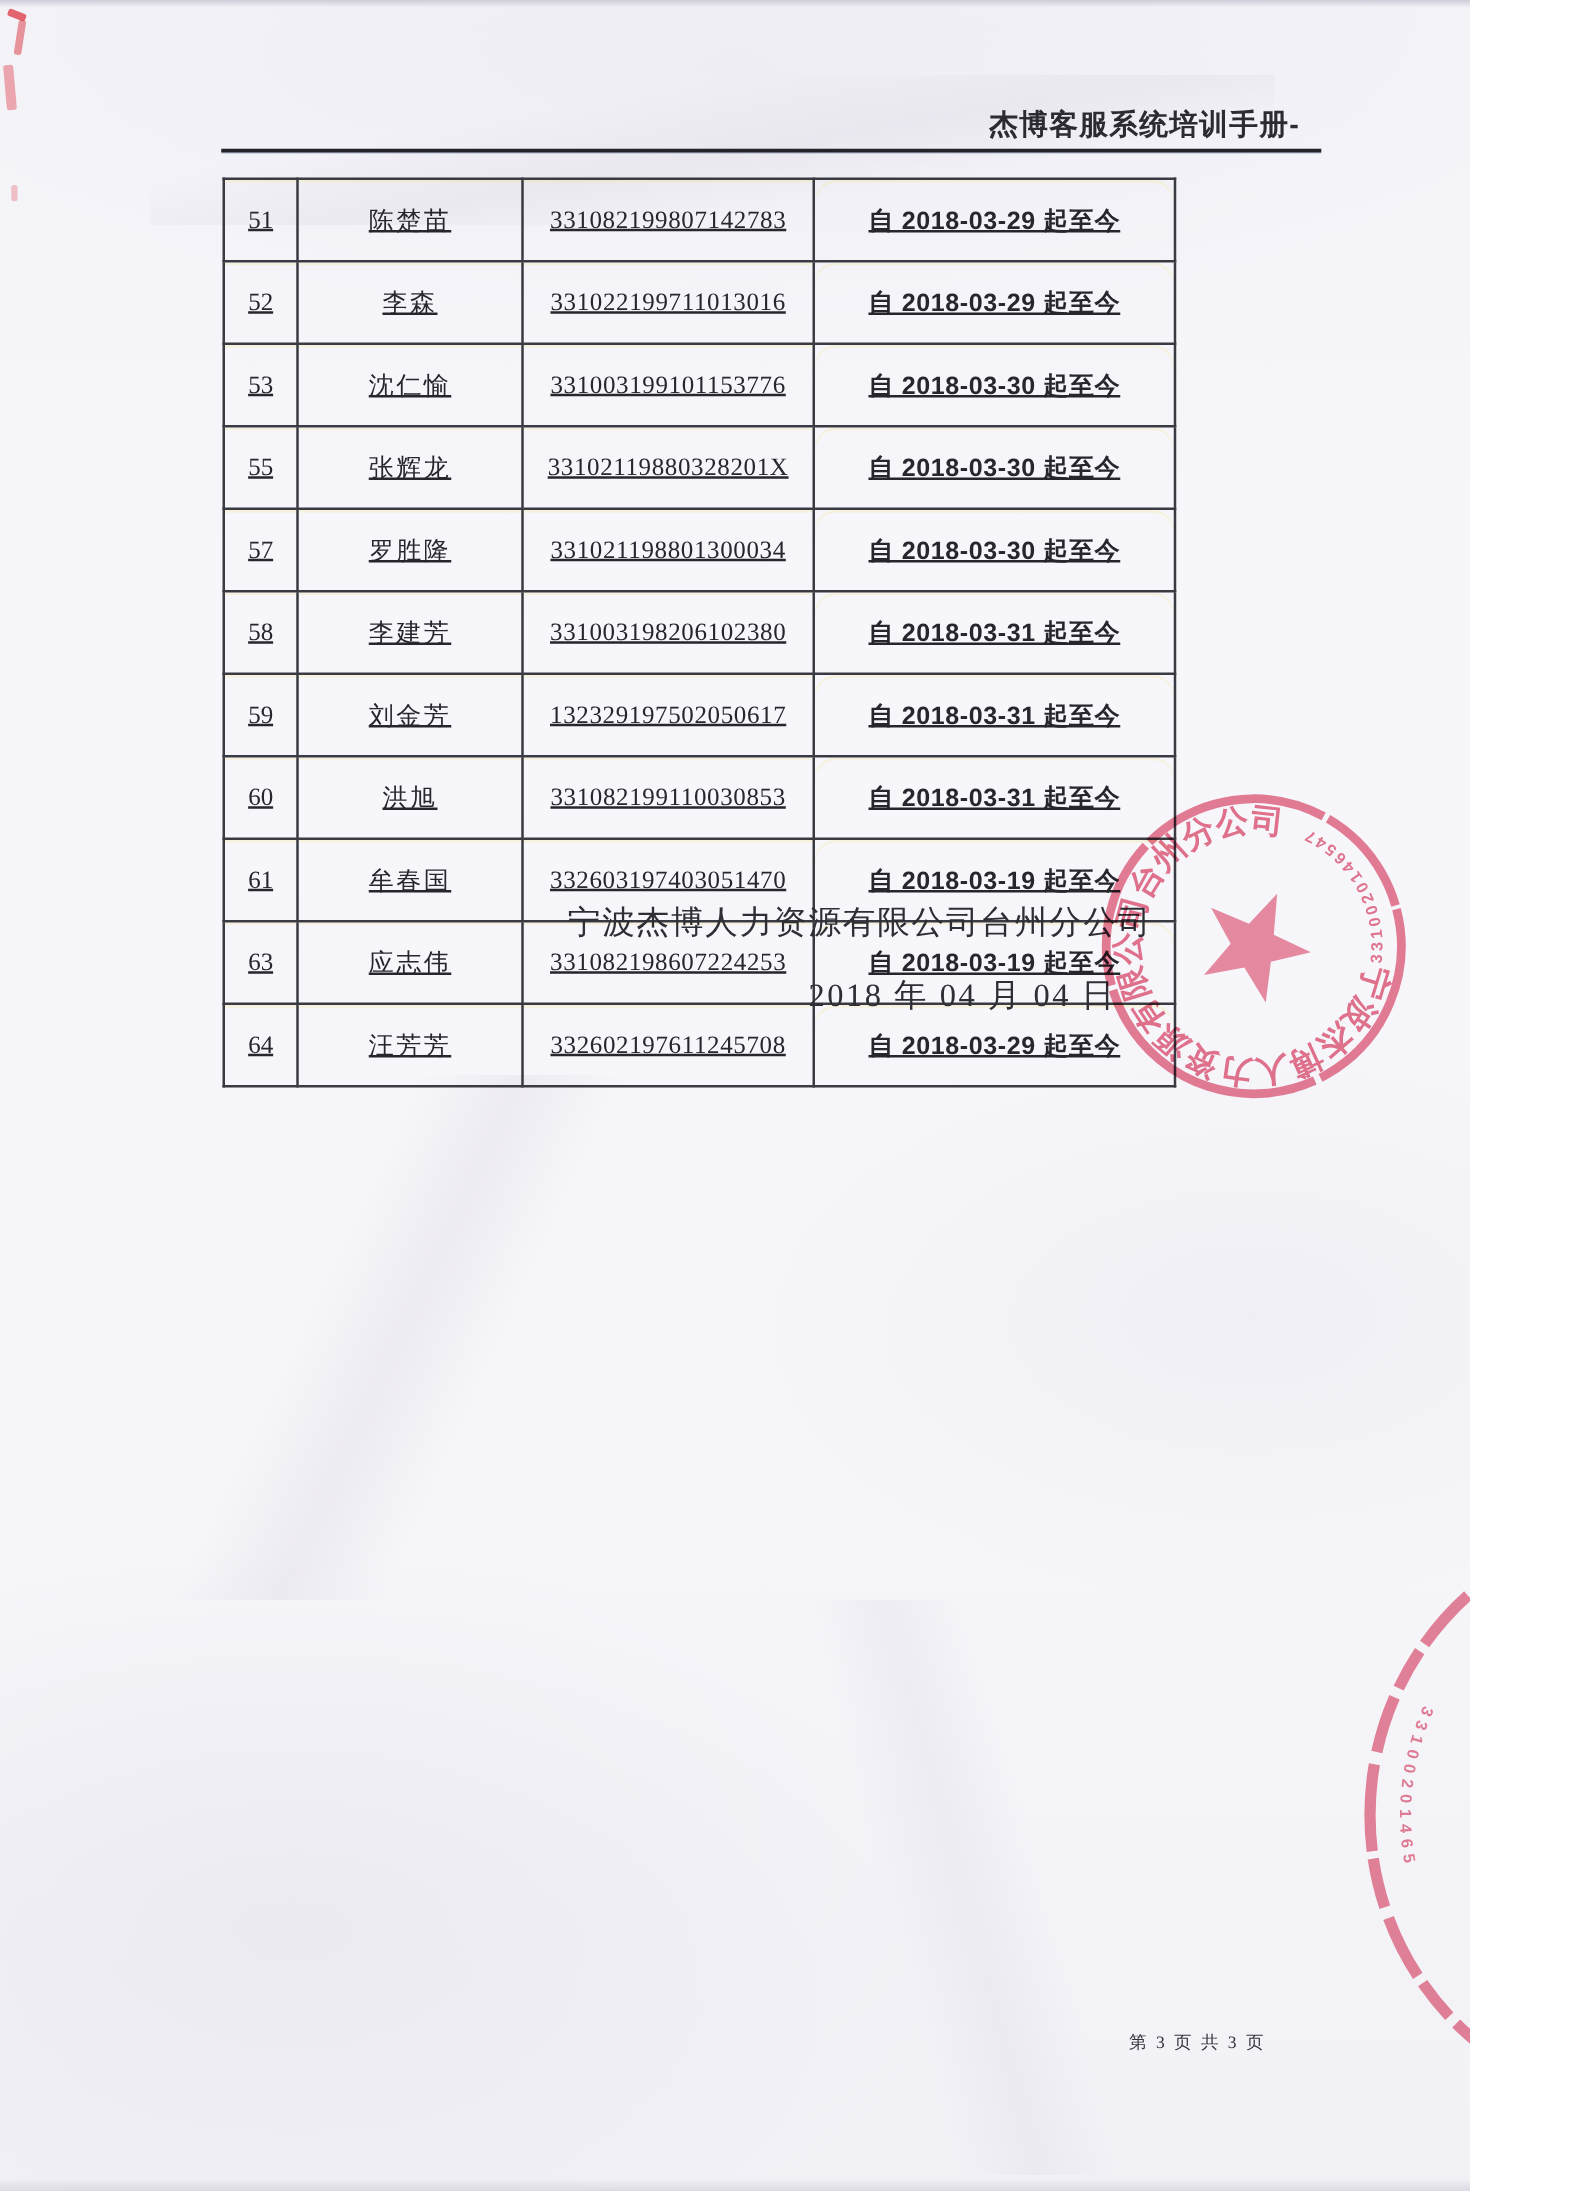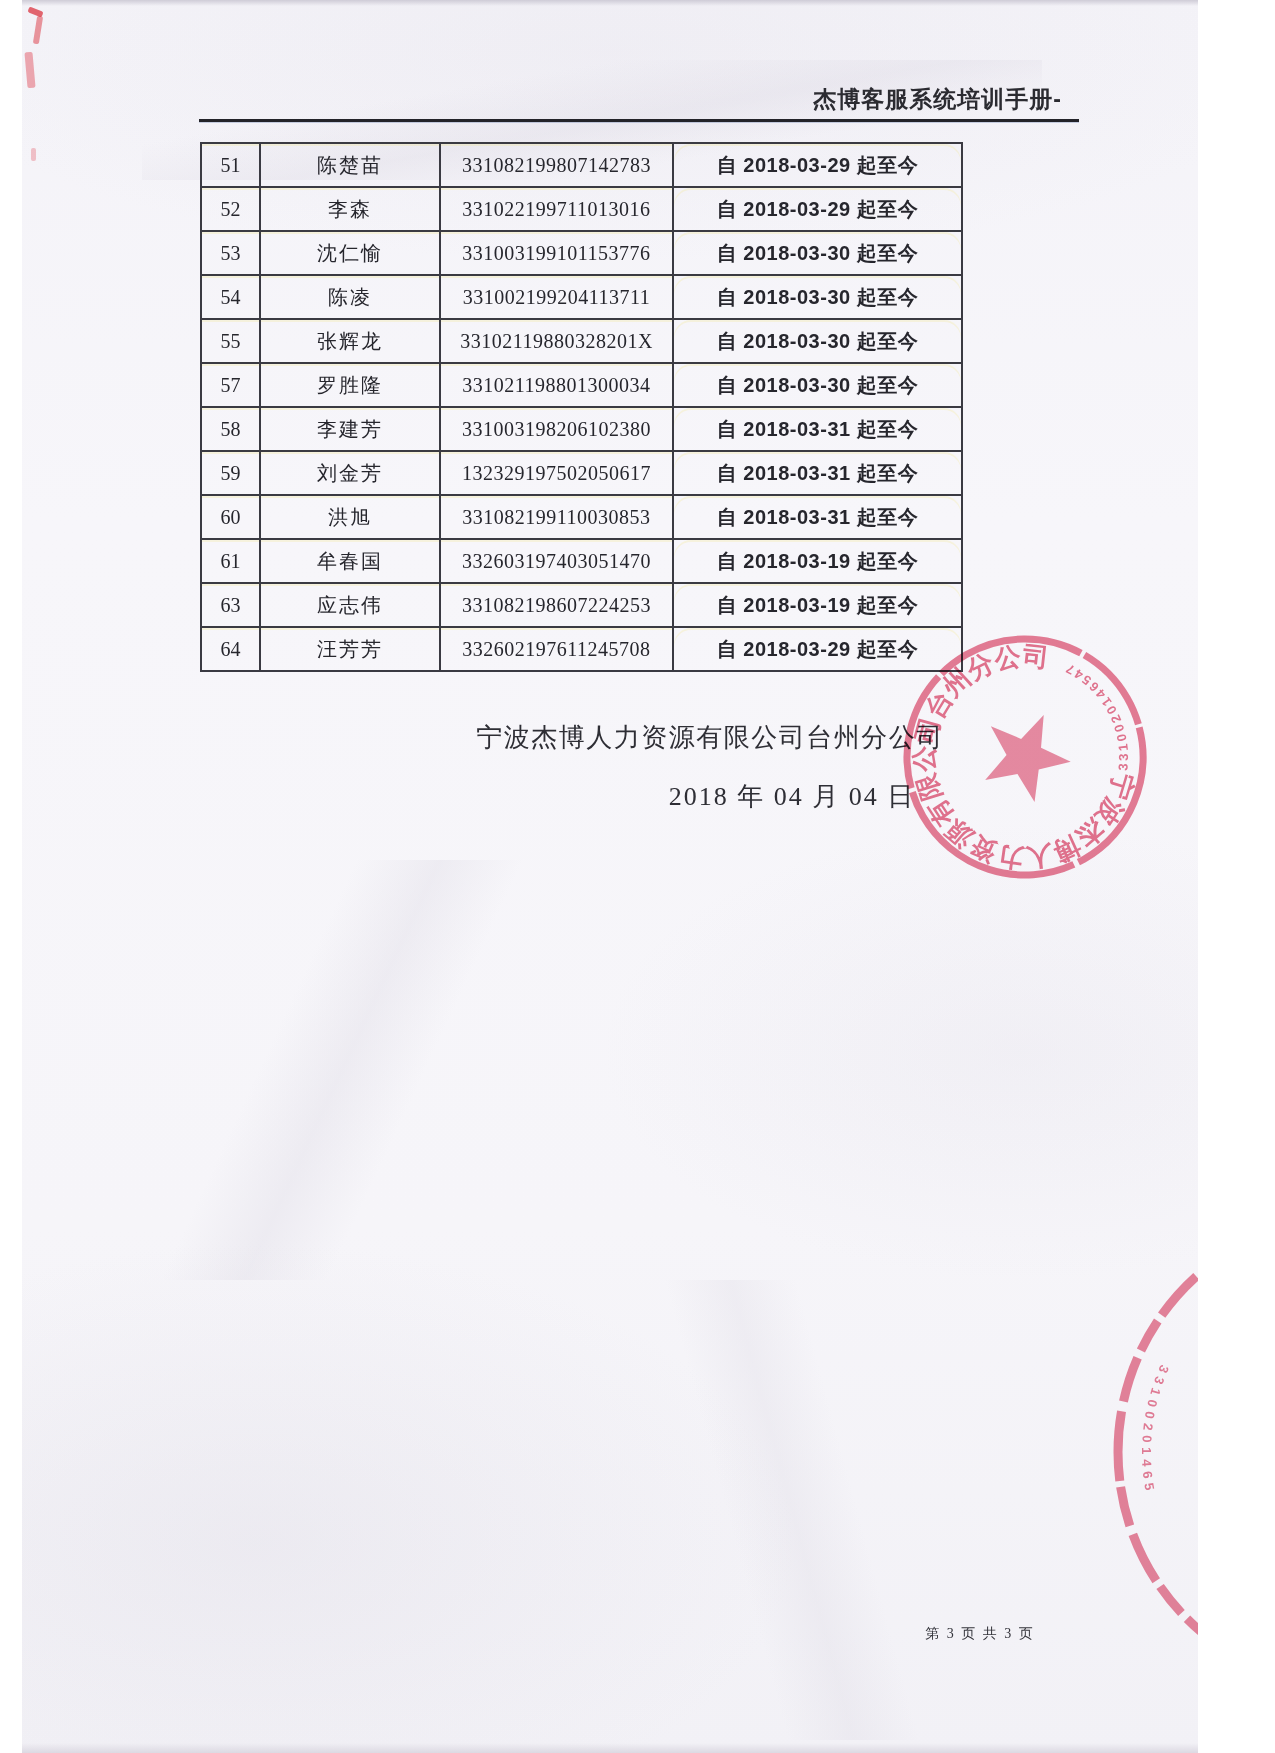--- a/index.html
+++ b/index.html
@@ -3,21 +3,21 @@
 <meta charset="utf-8">
 <style>
   html,body{margin:0;padding:0;background:#ffffff;}
   .paper{
     position:relative;width:1176px;height:1753px;overflow:hidden;
     background:
       radial-gradient(ellipse 900px 500px at 20% 88%, rgba(216,213,224,.28), rgba(216,213,224,0) 60%),
       radial-gradient(ellipse 700px 380px at 85% 60%, rgba(220,217,228,.22), rgba(220,217,228,0) 60%),
       radial-gradient(ellipse 1000px 300px at 50% 3%, rgba(223,220,230,.25), rgba(223,220,230,0) 70%),
       linear-gradient(180deg,#f4f3f8 0%,#f7f6fa 30%,#f6f5f9 70%,#f2f1f6 100%);
-    font-family:"Liberation Serif","DejaVu Serif",serif;color:#26262d;margin-left:22px;
+    font-family:"Liberation Serif","DejaVu Serif",serif;color:#26262d;
   }
   .edge-top{position:absolute;left:0;top:0;width:100%;height:6px;background:linear-gradient(180deg,#cfccd7,rgba(207,204,215,0));}
   .edge-bottom{position:absolute;left:0;bottom:0;width:100%;height:10px;background:linear-gradient(0deg,#dcd9e2,rgba(220,217,226,0));}
   .crease1{position:absolute;left:0;top:860px;width:640px;height:420px;
     background:linear-gradient(115deg,rgba(210,206,219,0) 40%,rgba(210,206,219,.25) 50%,rgba(210,206,219,0) 60%);}
   .crease2{position:absolute;left:420px;top:1280px;width:700px;height:460px;
     background:linear-gradient(75deg,rgba(212,208,220,0) 42%,rgba(212,208,220,.22) 50%,rgba(212,208,220,0) 58%);}
   .crease3{position:absolute;left:120px;top:60px;width:900px;height:120px;
     background:linear-gradient(170deg,rgba(214,210,222,0) 30%,rgba(214,210,222,.28) 52%,rgba(214,210,222,0) 70%);}
   .redmark{position:absolute;border-radius:2px;}
@@ -27,23 +27,23 @@
   .rm4{left:9px;top:148px;width:5px;height:13px;background:rgba(224,70,84,.3);}
 
   .header-title{position:absolute;top:84px;left:560px;width:480px;text-align:right;
     font-family:"Liberation Sans","DejaVu Sans",sans-serif;font-weight:700;
     font-size:23px;letter-spacing:1px;color:#2b2b31;}
   .header-rule{position:absolute;top:119px;left:177px;width:880px;height:3px;background:#232329;
     box-shadow:0 1px 0 rgba(60,90,150,.25);}
 
   table.roster{position:absolute;left:178px;top:142px;border-collapse:collapse;table-layout:fixed;
     width:761px;background:transparent;}
-  table.roster td{border:2px solid #3a3a42;height:40px;padding:1px;text-align:center;vertical-align:middle;
+  table.roster td{border:2px solid #3a3a42;height:40px;padding:12px;text-align:center;vertical-align:middle;
     font-size:20px;color:#26262d;overflow:hidden;white-space:nowrap;
-    box-shadow:inset 0 2px 0 rgba(246,226,90,.18);}
+    box-shadow:inset 0 2px 0 rgba(246,226,90,.18);text-decoration:underline;}
   td.c-no{font-family:"Liberation Serif","DejaVu Serif",serif;}
   td.c-name{letter-spacing:2px;}
   td.c-id{font-family:"Liberation Serif","DejaVu Serif",serif;letter-spacing:.5px;}
   td.c-period{font-family:"Liberation Sans","DejaVu Sans",sans-serif;font-weight:600;font-size:20px;letter-spacing:.5px;border-radius:17px;}
 
   .company-line{position:absolute;left:448px;top:720px;width:480px;text-align:center;
     font-size:26px;letter-spacing:1.5px;color:#2e2e35;}
   .date-line{position:absolute;left:640px;top:779px;width:260px;text-align:center;
     font-size:26px;letter-spacing:2px;color:#2e2e35;}
   .page-footer{position:absolute;left:858px;top:1625px;width:200px;text-align:center;
@@ -96,26 +96,20 @@
     <td class="c-period">自 2018-03-29 起至今</td>
   </tr>
 
   <tr>
     <td class="c-no">53</td>
     <td class="c-name">沈仁愉</td>
     <td class="c-id">331003199101153776</td>
     <td class="c-period">自 2018-03-30 起至今</td>
   </tr>
 
-  <tr>
-    <td class="c-no">54</td>
-    <td class="c-name">陈凌</td>
-    <td class="c-id">331002199204113711</td>
-    <td class="c-period">自 2018-03-30 起至今</td>
-  </tr>
 
   <tr>
     <td class="c-no">55</td>
     <td class="c-name">张辉龙</td>
     <td class="c-id">33102119880328201X</td>
     <td class="c-period">自 2018-03-30 起至今</td>
   </tr>
 
 
   <tr>

